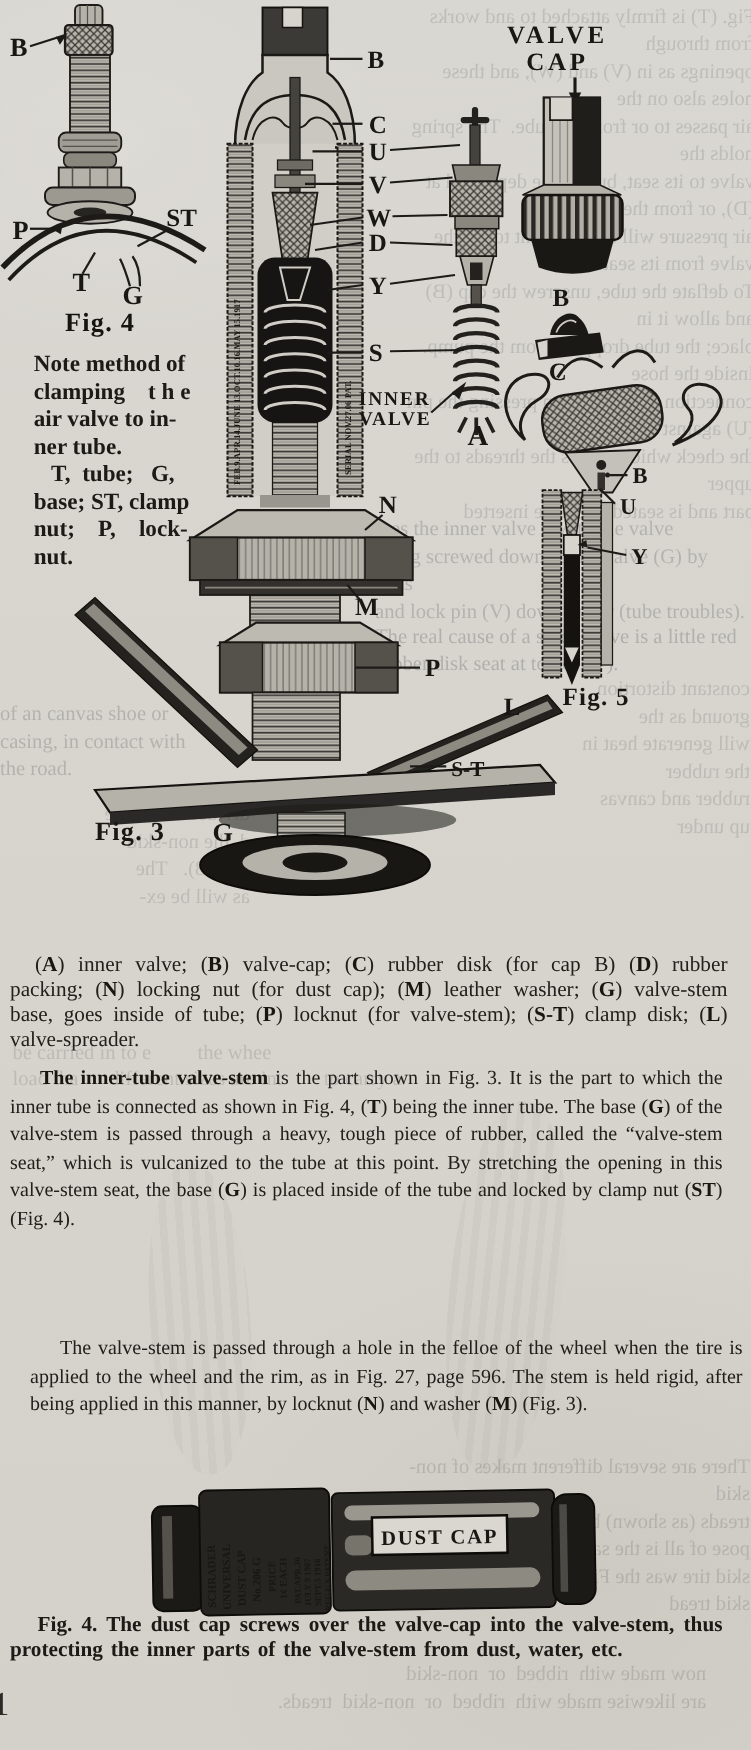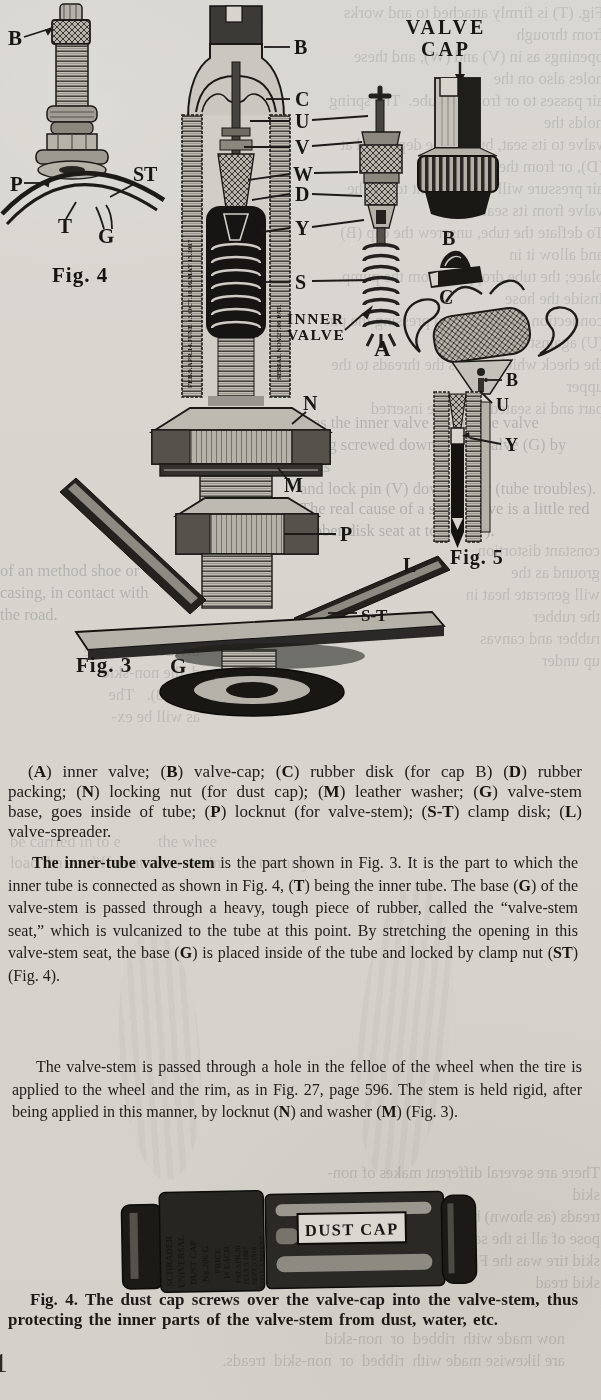--- a/index.html
+++ b/index.html
@@ -41,21 +41,21 @@
 being screwed down so the valve (G) by ends
 and lock pin (V) down under (tube troubles).</div>
   <div class="ghost" style="left:300px;top:498px;width:300px;opacity:.30;">The real cause of a stuck valve is a little red
 rubber disk seat at top of (Y).</div>
   <div class="ghost mir" style="left:440px;top:540px;width:160px;opacity:.20;">constant distortion
 ground as the
 will generate heat in
 the rubber
 rubber and canvas
 up under</div>
-  <div class="ghost" style="left:0px;top:560px;width:200px;opacity:.28;">of an method shoe or
+  <div class="ghost" style="left:0px;top:560px;width:200px;opacity:.28;">of an canvas shoe or
 casing, in contact with
 the road.</div>
   <div class="ghost mir" style="left:0px;top:640px;width:200px;opacity:.20;">divided into three
 d, the non-skid
 (Fig. 8).   The
 as will be ex-</div>
   <div class="ghost" style="left:10px;top:831px;width:555px;opacity:.20;line-height:21px;">be carried in to e         the whee
 load tha      different sizes are int        to carry a</div>
   <div class="ghost mir" style="left:310px;top:1162px;width:290px;opacity:.22;">There are several different makes of non-skid
 treads (as shown) but the principle or pur-
@@ -106,21 +106,29 @@
       <path d="M66,219 L76,202"></path>
       <path d="M104,229 Q100,215 96,207"></path>
       <path d="M112,229 Q112,213 106,205"></path>
     </g>
     <text x="8" y="45" font-size="21">B</text>
     <text x="10" y="191" font-size="21">P</text>
     <text x="133" y="181" font-size="20">ST</text>
     <text x="58" y="233" font-size="21">T</text>
     <text x="98" y="243" font-size="21">G</text>
   </svg>
-  <div class="abs figlabel" style="left:52px;top:263px;">Fig. 4</div>
+  <div class="abs figlabel" style="left:52px;top:246px;">Fig. 4</div>
+  <div class="abs boldnote" style="left:27px;top:281px;width:182px;">Note method of
+clamping    t h e
+air valve to in-
+ner tube.
+   T,  tube;   G,
+base; ST, clamp
+nut;    P,    lock-
+nut.</div>
 
   <svg class="abs" style="left:40px;top:0;" width="430" height="722" viewBox="0 0 430 722">
     <defs>
       <pattern id="thr1" width="8" height="5" patternUnits="userSpaceOnUse">
         <rect width="8" height="5" fill="#c2bfb7"></rect>
         <path d="M0,1.2 H8" stroke="#35332f" stroke-width="1.4"></path>
         <path d="M0,3.6 H8" stroke="#8b887f" stroke-width="0.8"></path>
       </pattern>
       <pattern id="kn1" width="6" height="6" patternUnits="userSpaceOnUse">
         <rect width="6" height="6" fill="#b7b4ac"></rect>
@@ -317,21 +325,21 @@
     </g>
     <text x="116" y="386" font-size="18">B</text>
     <text x="106" y="411" font-size="18">U</text>
     <text x="115" y="451" font-size="18">Y</text>
     <text x="60" y="564" font-size="20" letter-spacing="1">Fig. 5</text>
   </svg>
 
   <div class="abs cap-text rich" style="left:8px;top:762px;width:574px;text-indent:20px;">(<b>A</b>) inner valve;  (<b>B</b>) valve-cap;  (<b>C</b>) rubber disk (for cap B) (<b>D</b>) rubber packing;  (<b>N</b>) locking nut (for dust cap);  (<b>M</b>) leather washer;  (<b>G</b>) valve-stem base, goes inside of tube;  (<b>P</b>) locknut (for valve-stem);  (<b>S-T</b>) clamp disk;  (<b>L</b>) valve-spreader.</div>
 
   <p class="abs body-text" style="left:8px;top:852px;width:570px;margin:0;"><b>The inner-tube valve-stem</b><span class="rich"> is the part shown in Fig. 3.   It is the part to which the inner tube is connected as shown in Fig. 4, (<b>T</b>) being the inner tube.   The base (<b>G</b>) of the valve-stem is passed through a heavy, tough piece of rubber, called the “valve-stem seat,” which is vulcanized to the tube at this point.   By stretching the opening in this valve-stem seat, the base (<b>G</b>) is placed inside of the tube and locked by clamp nut (<b>ST</b>) (Fig. 4).</span></p>
-  <p class="abs body-text rich" style="left:8px;top:1052px;width:570px;margin:4px;">The valve-stem is passed through a hole in the felloe of the wheel when the tire is applied to the wheel and the rim, as in Fig. 27, page 596.   The stem is held rigid, after being applied in this manner, by locknut (<b>N</b>) and washer (<b>M</b>) (Fig. 3).</p>
+  <p class="abs body-text rich" style="left:8px;top:1052px;width:570px;margin:16px;">The valve-stem is passed through a hole in the felloe of the wheel when the tire is applied to the wheel and the rim, as in Fig. 27, page 596.   The stem is held rigid, after being applied in this manner, by locknut (<b>N</b>) and washer (<b>M</b>) (Fig. 3).</p>
 
   <svg class="abs" style="left:112px;top:1186px;" width="375" height="112" viewBox="0 0 375 112">
     <g transform="rotate(-1 190 55)">
       <rect x="10" y="16" width="40" height="84" rx="8" fill="#1b1a17" stroke="#0d0c09" stroke-width="1.5"></rect>
       <rect x="18" y="24" width="8" height="66" fill="#6e6b64" opacity=".7"></rect>
       <rect x="48" y="4" width="104" height="100" rx="6" fill="#262522" stroke="#0d0c09" stroke-width="1.5"></rect>
       <g fill="#d8d6cf" font-size="9">
         <text transform="translate(60,98) rotate(-90)">SCHRADER</text>
         <text transform="translate(72,100) rotate(-90)">UNIVERSAL</text>
         <text transform="translate(84,97) rotate(-90)">DUST CAP</text>

